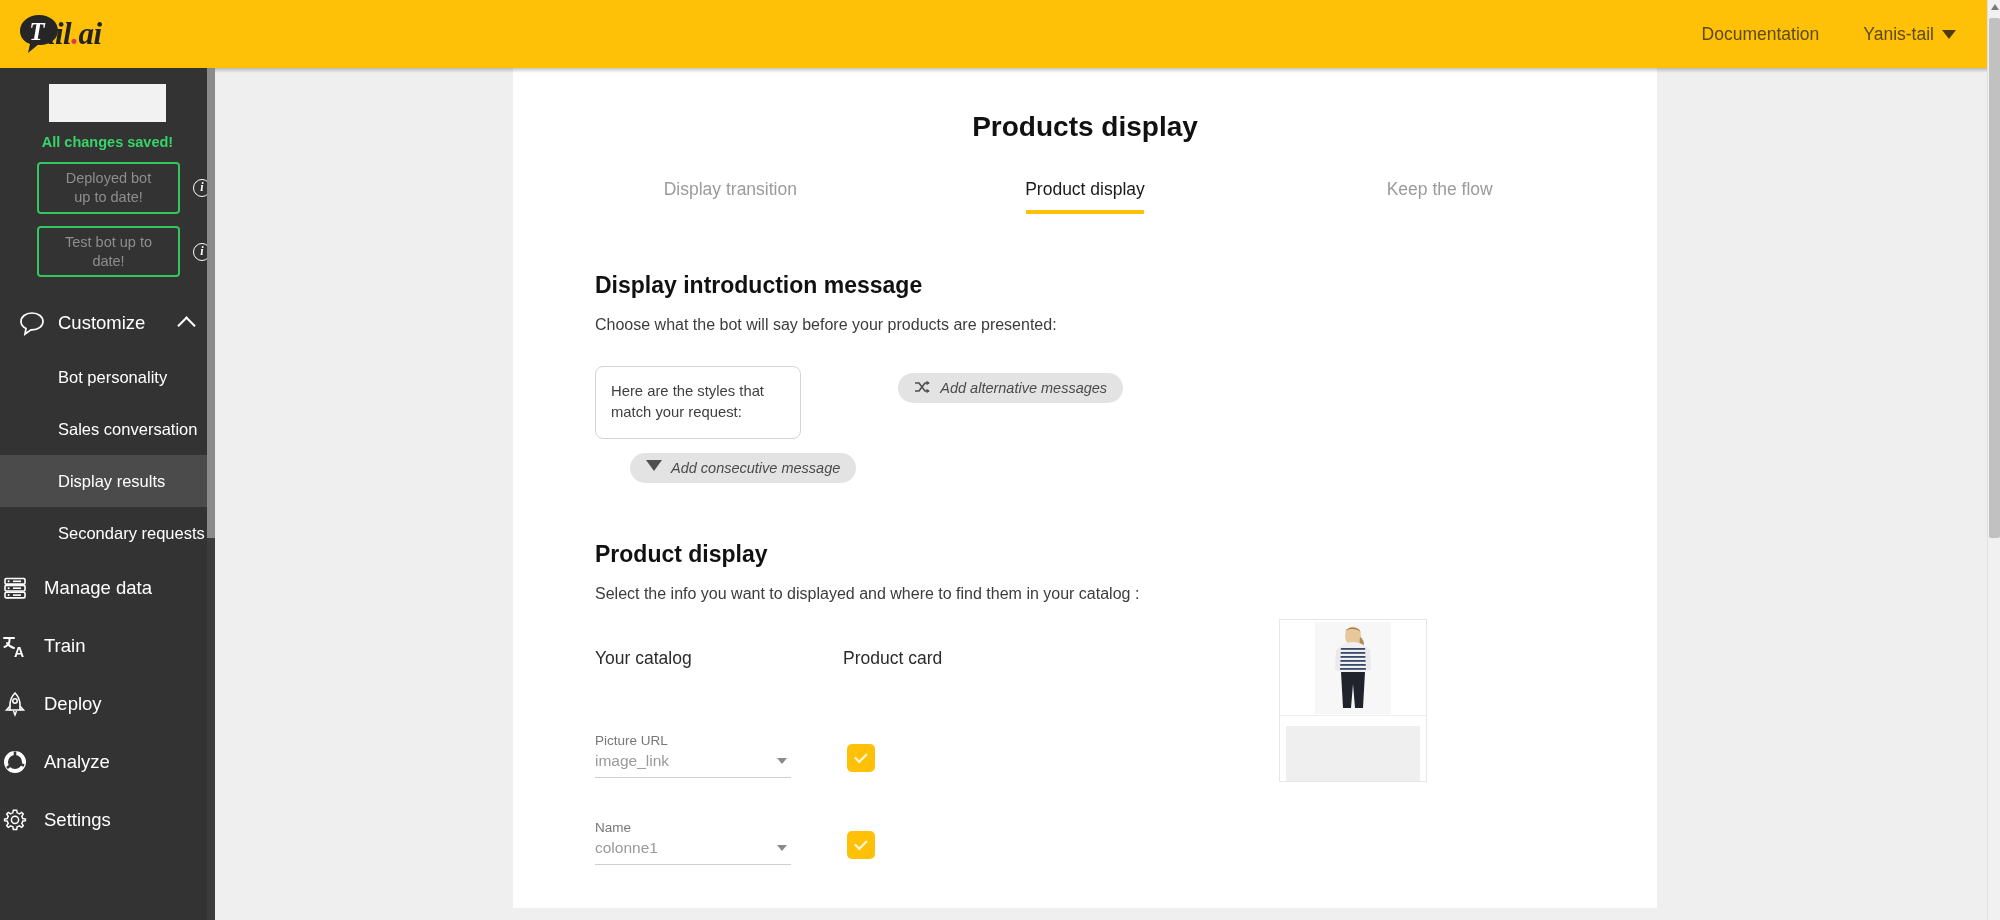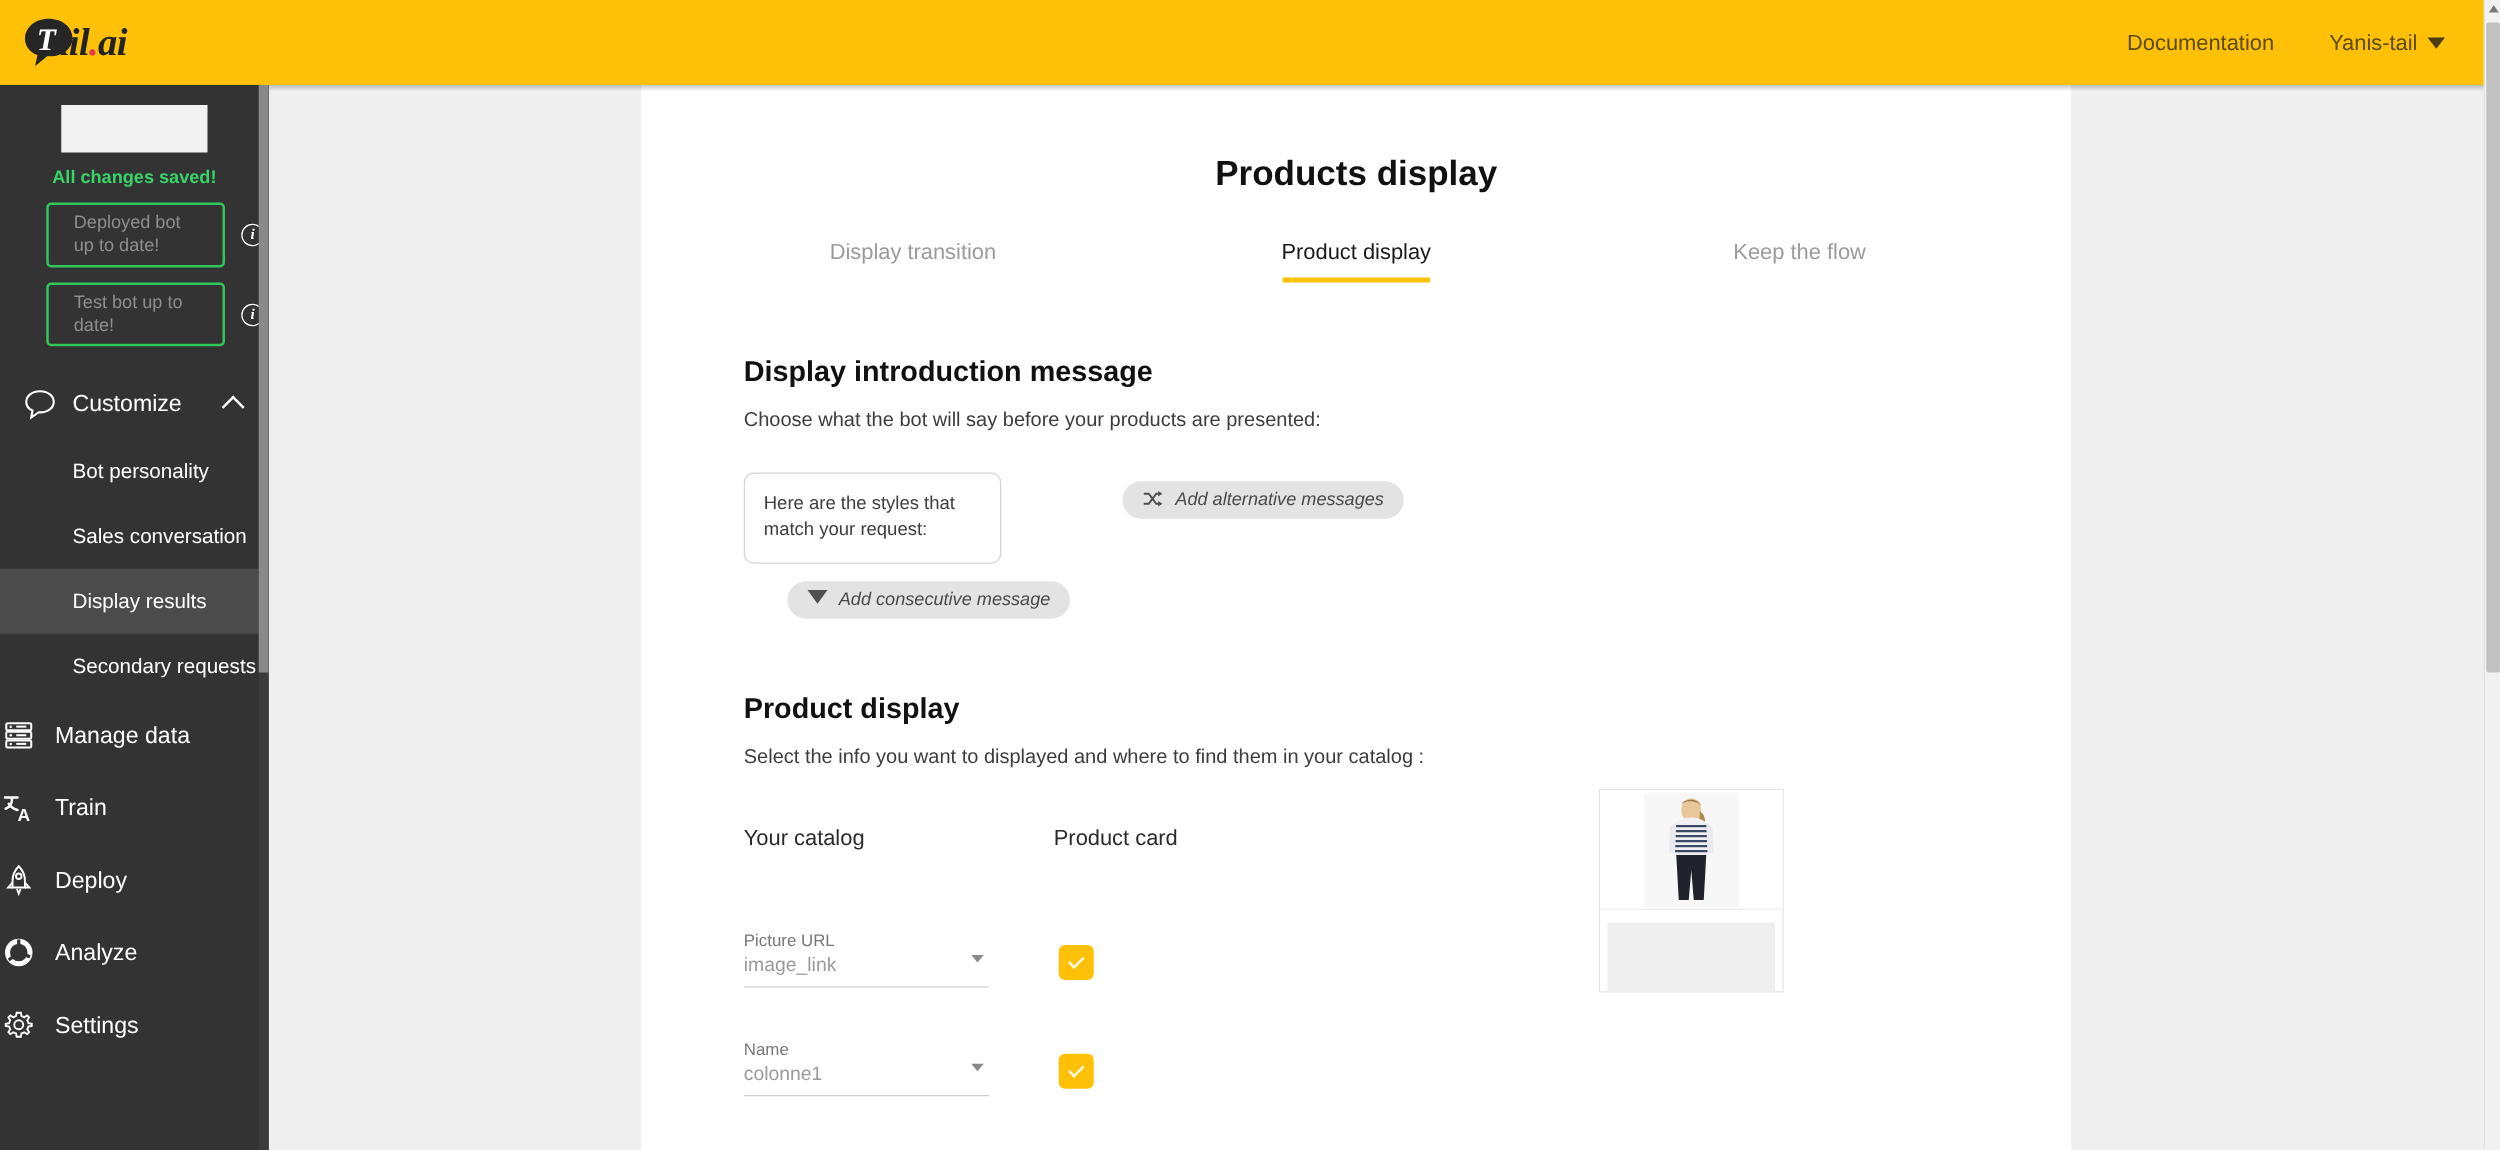--- a/index.html
+++ b/index.html
@@ -85,21 +85,21 @@
   }
   .sb-status-row {
     display: flex; align-items: center;
     margin: 12px 0 0 37px;
   }
   .sb-status-box {
     width: 143px; min-height: 47px;
     border: 2px solid #31c75a; border-radius: 4px;
     color: #8e8e8e; font-size: 14.5px;
     display: flex; align-items: center; justify-content: center;
-    text-align: left; padding: 5px 20px; line-height: 1.3;
+    text-align: center; padding: 5px 20px; line-height: 1.3;
   }
   .sb-status-box.single { min-height: 40px; }
   .info-icon {
     margin-left: 13px; width: 18px; height: 18px;
     border: 1.8px solid #ffffff; border-radius: 50%;
     color: #ffffff; font-size: 12px; font-weight: bold;
     font-family: "Liberation Serif", serif; font-style: italic;
     display: flex; align-items: center; justify-content: center;
     cursor: pointer; flex: none;
   }
@@ -140,21 +140,21 @@
     position: absolute; right: 0; top: 0; width: 8px; height: 852px;
     background: #3b3b3b;
   }
   .sb-scrollbar .thumb {
     position: absolute; top: 0; left: 0; width: 8px; height: 470px;
     background: #8a8a8a;
   }
 
   
   .content-panel {
-    position: absolute; top: 68px; left: 513px;
+    position: absolute; top: 56px; left: 513px;
     width: 1144px; height: 852px;
     background: #ffffff;
     z-index: 10;
     overflow: hidden;
   }
   .panel-shadow-top {
     position: absolute; top: 68px; left: 215px;
     width: 1772px; height: 5px;
     background: linear-gradient(to bottom, rgba(0,0,0,0.22), rgba(0,0,0,0));
     z-index: 20; pointer-events: none;
@@ -225,21 +225,21 @@
 
   .field-rows { margin-top: 22px; }
   .field-row { display: flex; align-items: flex-end; height: 87px; }
   .field {
     width: 196px; position: relative;
   }
   .field-label {
     font-size: 13.5px; color: #777; margin-bottom: 4px;
   }
   .field-select {
-    display: flex; align-items: flex-start;
+    display: flex; align-items: center;
     border-bottom: 1px solid #cfcfcf; padding-bottom: 7px;
     cursor: pointer;
     gap: 12px;
   }
   .field-value { font-size: 15.5px; color: #9a9a9a; }
   .sel-caret {
     margin-left: auto; margin-right: 4px;
     width: 0; height: 0;
     border-left: 5px solid transparent;
     border-right: 5px solid transparent;

